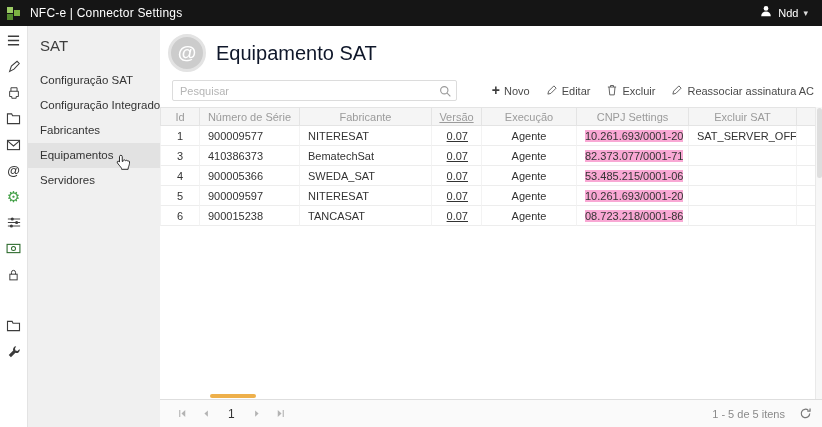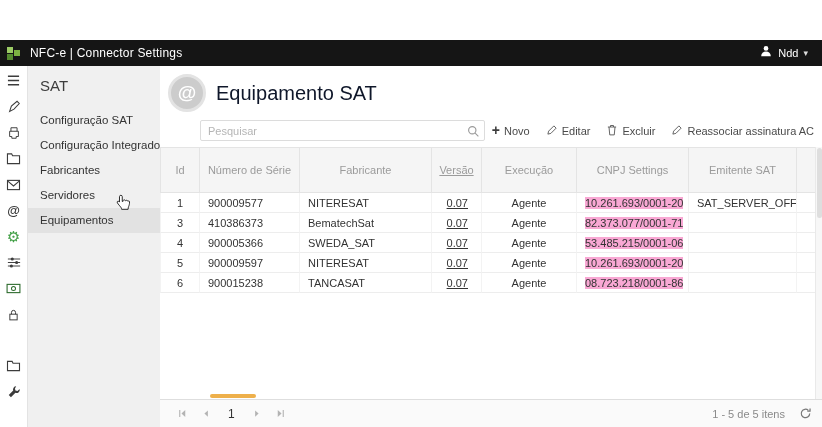--- a/index.html
+++ b/index.html
@@ -1,21 +1,21 @@
 <!DOCTYPE html>
 <html><head>
 <meta charset="utf-8">
 <style>
   * { box-sizing: border-box; margin: 0; padding: 0; }
   html,body { width:822px; height:427px; overflow:hidden; }
   body { font-family:"Liberation Sans", sans-serif; background:#fff; }
   .screen { width:822px; height:427px; display:flex; flex-direction:column; }
 
   
-  .topbar { height:26px; background:#151515; display:flex; align-items:center; color:#fff; flex:0 0 26px;margin-top:40px; }
+  .topbar { height:26px; background:#151515; display:flex; align-items:center; color:#fff; flex:0 0 26px; }
   .logo { position:relative; width:15px; height:15px; margin:0 8px 0 7px; }
   .logo i { position:absolute; width:6px; height:6px; }
   .logo .a { left:0; top:1px; background:#9ccc65; }
   .logo .b { left:0; top:8px; background:#558b2f; }
   .logo .c { left:7px; top:4px; background:#7cb342; }
   .topbar-title { font-size:12px; letter-spacing:.2px; }
   .topbar-right { margin-left:auto; display:flex; align-items:center; gap:5px; padding-right:14px; cursor:pointer; }
   .topbar-right .uname { font-size:11px; }
   .topbar-right .caret { font-size:9px; color:#ddd; }
 
@@ -35,35 +35,35 @@
   .side-item { font-size:11.5px; color:#333; padding:6px 12px; height:25px; cursor:pointer; white-space:nowrap; overflow:hidden; }
   .side-item.selected { background:#e2e2e2; }
   .cursor-hand { position:absolute; left:88px; top:128px; pointer-events:none; }
 
   
   .main { flex:1; background:#fff; display:flex; flex-direction:column; min-width:0; position:relative; }
   .page-head { display:flex; align-items:center; gap:10px; padding:8px 0 4px 8px; }
   .page-icon { width:38px; height:38px; border-radius:50%; background:#cccccc; border:3px solid #e3e3e3; color:#fff; font-size:19px; font-weight:700; display:flex; align-items:center; justify-content:center; }
   .page-title { font-size:20px; color:#0f172a; font-weight:400; }
 
-  .controls { display:flex; align-items:center; justify-content:space-between; padding:4px 8px 6px 12px;margin-left:28px; }
+  .controls { display:flex; align-items:center; justify-content:space-between; padding:4px 8px 6px 12px; }
   .searchbox { position:relative; width:285px; }
   .searchbox input { width:100%; height:21px; border:1px solid #dcdcdc; border-radius:2px; font-size:11px; padding:2px 22px 2px 7px; color:#444; outline:none; font-family:"Liberation Sans", sans-serif; }
   .searchbox input::placeholder { color:#b5b5b5; }
   .searchbox .mag { position:absolute; right:5px; top:4px; }
   .toolbar { display:flex; align-items:center; gap:16px; }
   .tbtn { display:flex; align-items:center; gap:4px; font-size:11px; color:#4a4a4a; cursor:pointer; white-space:nowrap; }
   .tbtn .plus { font-size:14px; font-weight:700; color:#3c3c3c; line-height:11px; }
 
   
   .grid-wrap { flex:1; position:relative; margin:0; min-height:0; }
   table.grid { border-collapse:separate; border-spacing:0; table-layout:fixed; width:100%; }
   .grid th { background:#f5f5f5; color:#9b9b9b; font-weight:400; font-size:11px; height:19px;
              border-top:1px solid #e4e4e4; border-bottom:1px solid #e4e4e4; border-right:1px solid #e4e4e4;
-             text-align:center; padding:16px 6px; white-space:nowrap; overflow:hidden; }
+             text-align:center; padding:2px 6px; white-space:nowrap; overflow:hidden; }
   .grid th:first-child { border-left:1px solid #e4e4e4; }
   .grid td { font-size:11px; color:#333; height:20px; padding:2px 8px;
              border-bottom:1px solid #ededed; border-right:1px solid #f3f3f3; white-space:nowrap; overflow:hidden; }
   .grid td:first-child { border-left:1px solid #f3f3f3; }
   .grid th:nth-child(1), .grid td:nth-child(1) { width:40px; text-align:center; }
   .grid th:nth-child(2), .grid td:nth-child(2) { width:100px; }
   .grid td:nth-child(2), .grid td:nth-child(3), .grid td:nth-child(6), .grid td:nth-child(7) { text-align:left; }
   .grid th:nth-child(3), .grid td:nth-child(3) { width:132px; }
   .grid th:nth-child(4), .grid td:nth-child(4) { width:50px;text-decoration:underline; }
   .grid td:nth-child(4) { text-align:right; padding-right:13px; }
@@ -175,22 +175,22 @@
           </svg>
         </span>
     </div>
 
     <div class="sidebar">
       <div class="sidebar-title">SAT</div>
       <div>
           <div class="side-item">Configuração SAT</div>
           <div class="side-item">Configuração Integrador</div>
           <div class="side-item">Fabricantes</div>
+          <div class="side-item selected">Equipamentos</div>
           <div class="side-item">Servidores</div>
-          <div class="side-item selected">Equipamentos</div>
         </div>
       <span class="cursor-hand">
         <svg width="14" height="17" viewBox="0 0 13 16">
             <path d="M4.5 1.2c.8 0 1.3.5 1.3 1.3V7l.6.1.3-1.1c.2-.8 2-.6 2 .2l.4.1c.3-.6 1.8-.4 1.8.4l.4.1c.4-.5 1.4-.2 1.4.6 0 2.1-.5 3.4-.9 4.4-.3.8-.5 1.6-.5 2.6H5.2c0-1-.6-1.8-1.5-2.9C2.8 10.4 1 8.5 1 7.6c0-.9 1.3-1 1.9-.4l.3.4V2.5c0-.8.5-1.3 1.3-1.3z" fill="#fff" stroke="#222" stroke-width=".9"></path>
           </svg>
       </span>
     </div>
 
     <div class="main">
 
@@ -241,21 +241,21 @@
       <div class="grid-wrap">
         <table class="grid">
           <thead>
               <tr>
                 <th>Id</th>
                 <th>Número de Série</th>
                 <th>Fabricante</th>
                 <th>Versão</th>
                 <th>Execução</th>
                 <th>CNPJ Settings</th>
-                <th>Emitente SAT</th>
+                <th>Excluir SAT</th>
                 <th></th>
               </tr>
             </thead>
           <tbody>
               <tr>
                 <td>1</td>
                 <td>900009577</td>
                 <td>NITERESAT</td>
                 <td>0.07</td>
                 <td>Agente</td>

